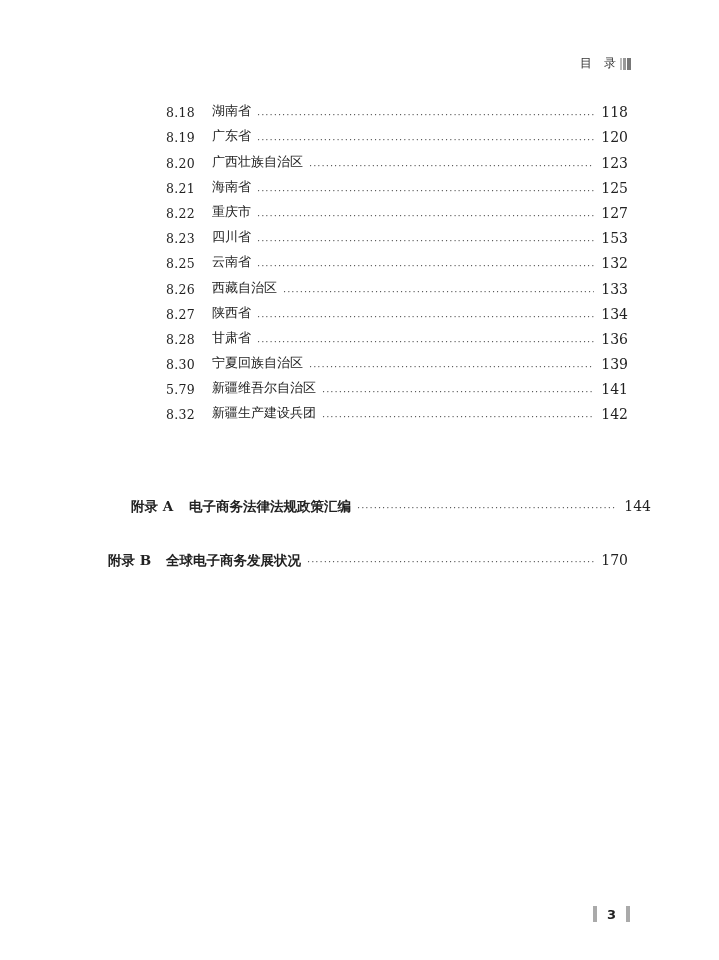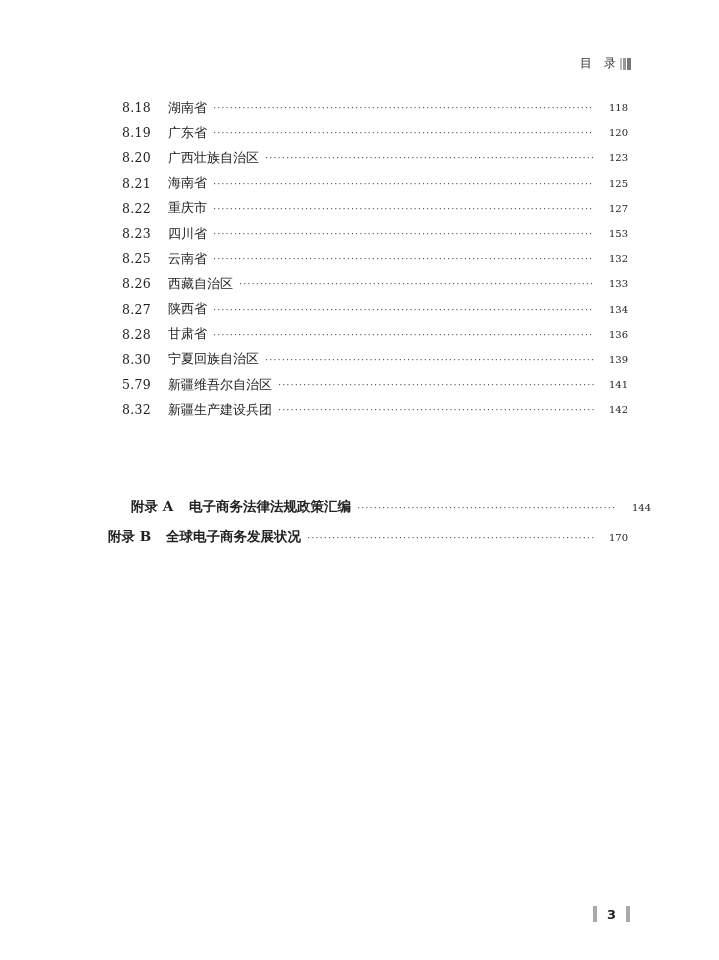--- a/index.html
+++ b/index.html
@@ -6,26 +6,26 @@
     body { width: 719px; height: 960px; position: relative; overflow: hidden;
       font-family: "DejaVu Serif", "Liberation Serif", serif; color: #222; }
     .header { position: absolute; top: 55px; right: 88px; display: flex; align-items: center; font-size: 12px; color: #333; }
     .header .t1 { margin-right: 12px; }
     .header .bars { display: flex; margin-left: 4px; height: 12px; }
     .header .bars span { display: block; height: 12px; }
     .b1 { width: 2px; background: #bbb; margin-right: 1px; }
     .b2 { width: 3px; background: #999; margin-right: 1px; }
     .b3 { width: 4px; background: #777; }
     .toc { position: absolute; top: 95px; left: 122px; width: 506px; }
-    .row { display: flex; align-items: center; height: 25.2px; font-size: 13px; }
+    .row { display: flex; align-items: flex-end; height: 25.2px; font-size: 13px; margin-left: 44px; }
     .num { width: 46px; font-size: 12.5px; letter-spacing: 0.3px; }
     .title { white-space: nowrap; }
     .dots { flex: 1; overflow: hidden; white-space: nowrap; margin: 0 6px; color: #444; font-size: 10px; letter-spacing: 1px; }
     .dots::after { content: "································································································································"; }
-    .page { width: 28px; text-align: right; font-size: 10px; }
+    .page { width: 28px; text-align: right; font-size: 14px; }
     .appx { position: absolute; left: 108px; width: 520px; display: flex; align-items: baseline; font-size: 13.5px; }
     .appx .label { font-weight: bold; width: 58px; font-family: "DejaVu Serif", serif; }
     .appx .atitle { font-weight: bold; white-space: nowrap; }
     .footer { position: absolute; top: 906px; left: 593px; display: flex; align-items: center; }
     .footer .fbar { width: 4px; height: 16px; background: #aaa; }
     .footer .pn { font-weight: bold; font-size: 13px; margin: 0 10px; font-family: "DejaVu Sans", sans-serif; }
   </style>
 </head>
 <body>
 
@@ -120,21 +120,21 @@
     </div>
 </div>
 
 <div class="appx" style="top:498px;margin-left:23px;">
   <span class="label">附录 A</span>
   <span class="atitle">电子商务法律法规政策汇编</span>
   <span class="dots"></span>
   <span class="page">144</span>
 </div>
 
-<div class="appx" style="top:528px;">
+<div class="appx" style="top:552px;">
   <span class="label">附录 B</span>
   <span class="atitle">全球电子商务发展状况</span>
   <span class="dots"></span>
   <span class="page">170</span>
 </div>
 
 <div class="footer">
   <span class="fbar"></span>
   <span class="pn">3</span>
   <span class="fbar"></span>

